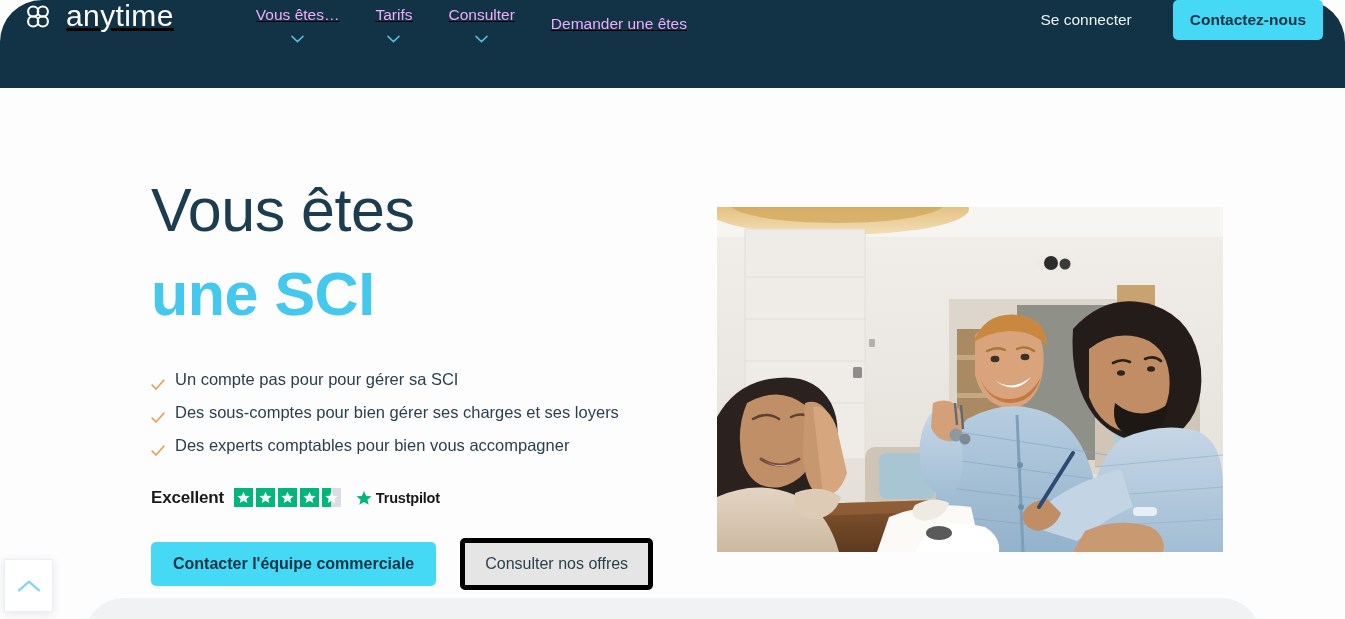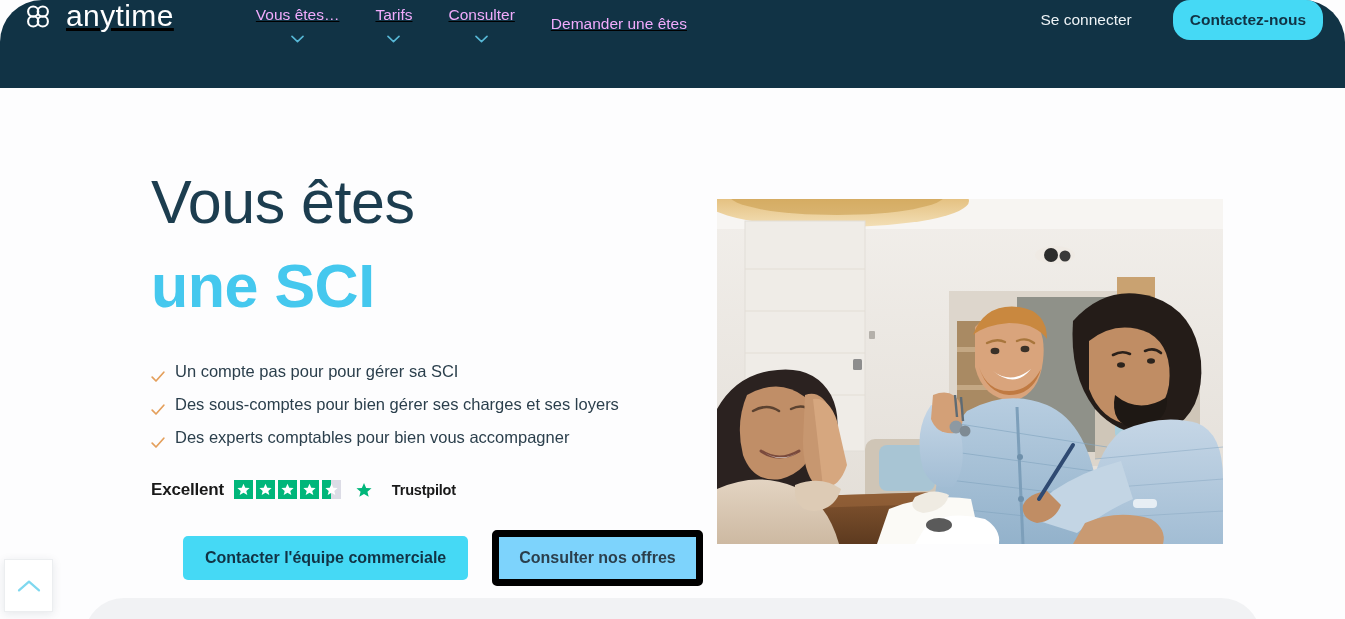--- a/index.html
+++ b/index.html
@@ -88,31 +88,31 @@
     font-size: 15.5px;
     cursor: pointer;
     white-space: nowrap;
   }
   .contact-btn {
     background: #45d9f5;
     color: #113345;
     font-size: 15.5px;
     font-weight: 700;
     border: none;
-    border-radius: 17px;
+    border-radius: 5px;
     padding: 11px 17px;
     cursor: pointer;
     font-family: "Liberation Sans", sans-serif;
     white-space: nowrap;
   }
 
   
   .hero {
     position: absolute;
-    top: 88px; left: 0;
+    top: 96px; left: 0;
     width: 1190px;
     height: 470px;
   }
 
   .hero-copy {
     position: absolute;
     left: 151px;
     top: 83px;
     width: 540px;
   }
@@ -168,49 +168,48 @@
   }
   .tp-star.half { background: #dcdce6; }
   .tp-star.half::before {
     content: "";
     position: absolute;
     left: 0; top: 0;
     width: 50%; height: 100%;
     background: #00b67a;
   }
   .tp-star svg { position: relative; z-index: 2; display: block; }
-  .tp-logo { display: flex; align-items: center; gap: 20px; margin-left: 5px; }
+  .tp-logo { display: flex; align-items: center; gap: 4px; margin-left: 5px; }
   .tp-logo-text {
     font-size: 14.5px;
     font-weight: 700;
     color: #191919;
     letter-spacing: -0.2px;
   }
 
   
   .ctas { display: flex; align-items: center; gap: 24px; margin-top: 30px; }
   .btn-primary {
     background: #45d9f5;
     color: #113345;
     font-size: 16px;
     font-weight: 700;
     border: none;
     border-radius: 5px;
     padding: 13px 22px;
     cursor: pointer;
     font-family: "Liberation Sans", sans-serif;
     white-space: nowrap;
-    margin-left: 32px;
   }
   .btn-secondary {
-    background: #7dd3fc;
+    background: #e5e5e5;
     color: #2b3f4c;
     font-size: 16px;
-    font-weight: 700;
-    border: 7px solid #000000;
+    font-weight: 400;
+    border: 5px solid #000000;
     border-radius: 5px;
     padding: 12px 20px;
     cursor: pointer;
     font-family: "Liberation Sans", sans-serif;
     white-space: nowrap;
   }
 
   
   .hero-media {
     position: absolute;

